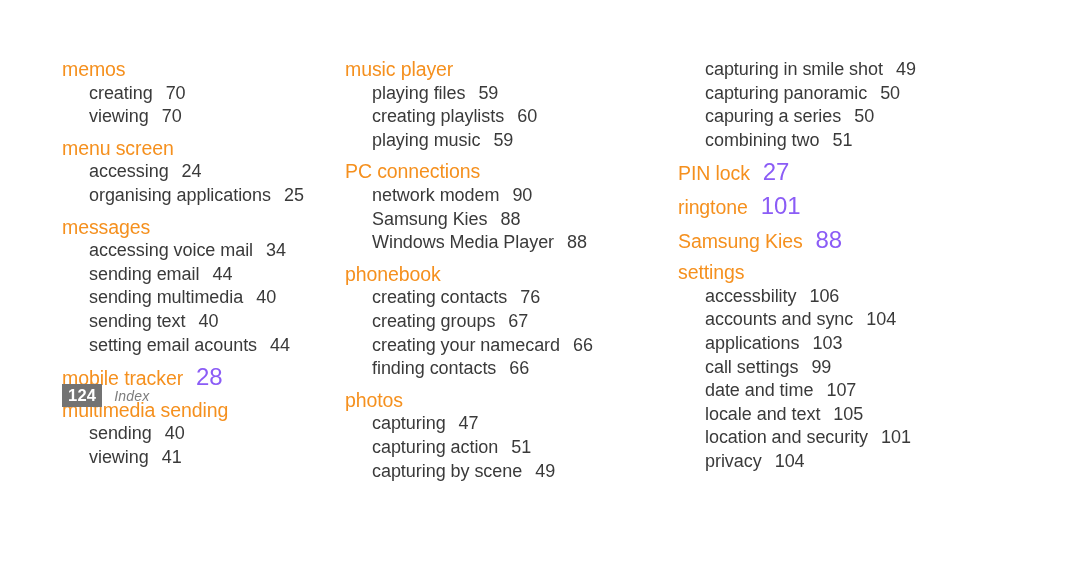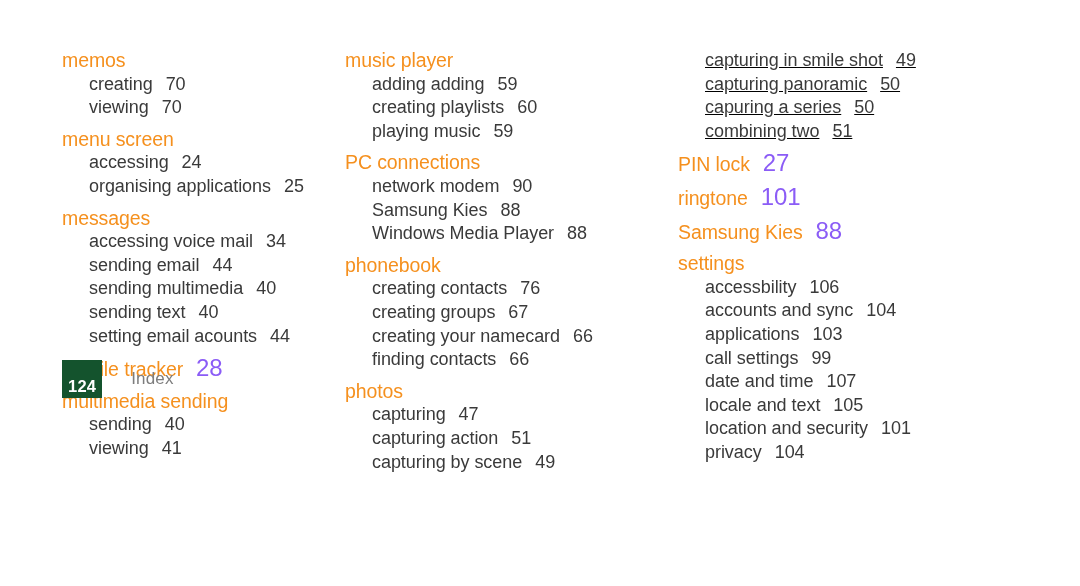--- a/index.html
+++ b/index.html
@@ -12,21 +12,21 @@
     height: 586px;
     position: relative;
     overflow: hidden;
     font-family: "Liberation Sans", "DejaVu Sans", sans-serif;
     -webkit-font-smoothing: antialiased;
   }
 
   #index-page {
     position: absolute;
     left: 0;
-    top: 0;
+    top: 9px;
     width: 1080px;
     height: 421px;
   }
 
   .columns {
     position: absolute;
     left: 0;
     top: 49px;
     width: 1080px;
     display: flex;
@@ -64,43 +64,44 @@
     line-height: 23.6px;
     padding-left: 27px;
     white-space: nowrap;
     letter-spacing: -0.05px;
   }
   .entry .page-num {
     margin-left: 13px;
   }
 
   
-  .continuation { margin-bottom: 8px; text-decoration: underline; }
+  .continuation { margin-bottom: 8px; }
 
   #page-footer {
     position: absolute;
     left: 62px;
     bottom: 23px;
     display: flex;
     flex-direction: row;
     align-items: center;
   }
   #page-footer .folio {
-    background: #14532d;
+    background: #737373;
     color: #ffffff;
     font-size: 16.5px;
     font-weight: bold;
     line-height: 20px;
-    padding: 16px 6px 2px 6px;
+    padding: 1px 6px 2px 6px;
     letter-spacing: 0.2px;
   }
   #page-footer .folio-label {
     color: #7d7d7d;
-    font-size: 17px;
-    margin-left: 29px;
+    font-size: 14px;
+    font-style: italic;
+    margin-left: 12px;
     letter-spacing: 0.2px;
   }
 </style>
 </head>
 <body>
 
 <div id="index-page">
 
   <div class="columns">
     <div class="column column-1">
@@ -127,21 +128,21 @@
         </div>
         <div class="group">
           <div class="heading"><span>multimedia sending</span></div>
           <div class="entry"><span>sending</span><span class="page-num">40</span></div>
           <div class="entry"><span>viewing</span><span class="page-num">41</span></div>
         </div>
       </div>
     <div class="column column-2">
         <div class="group">
           <div class="heading"><span>music player</span></div>
-          <div class="entry"><span>adding adding</span><span class="page-num">59</span></div>
+          <div class="entry"><span>playing files</span><span class="page-num">59</span></div>
           <div class="entry"><span>creating playlists</span><span class="page-num">60</span></div>
           <div class="entry"><span>playing music</span><span class="page-num">59</span></div>
         </div>
         <div class="group">
           <div class="heading"><span>PC connections</span></div>
           <div class="entry"><span>network modem</span><span class="page-num">90</span></div>
           <div class="entry"><span>Samsung Kies</span><span class="page-num">88</span></div>
           <div class="entry"><span>Windows Media Player</span><span class="page-num">88</span></div>
         </div>
         <div class="group">

